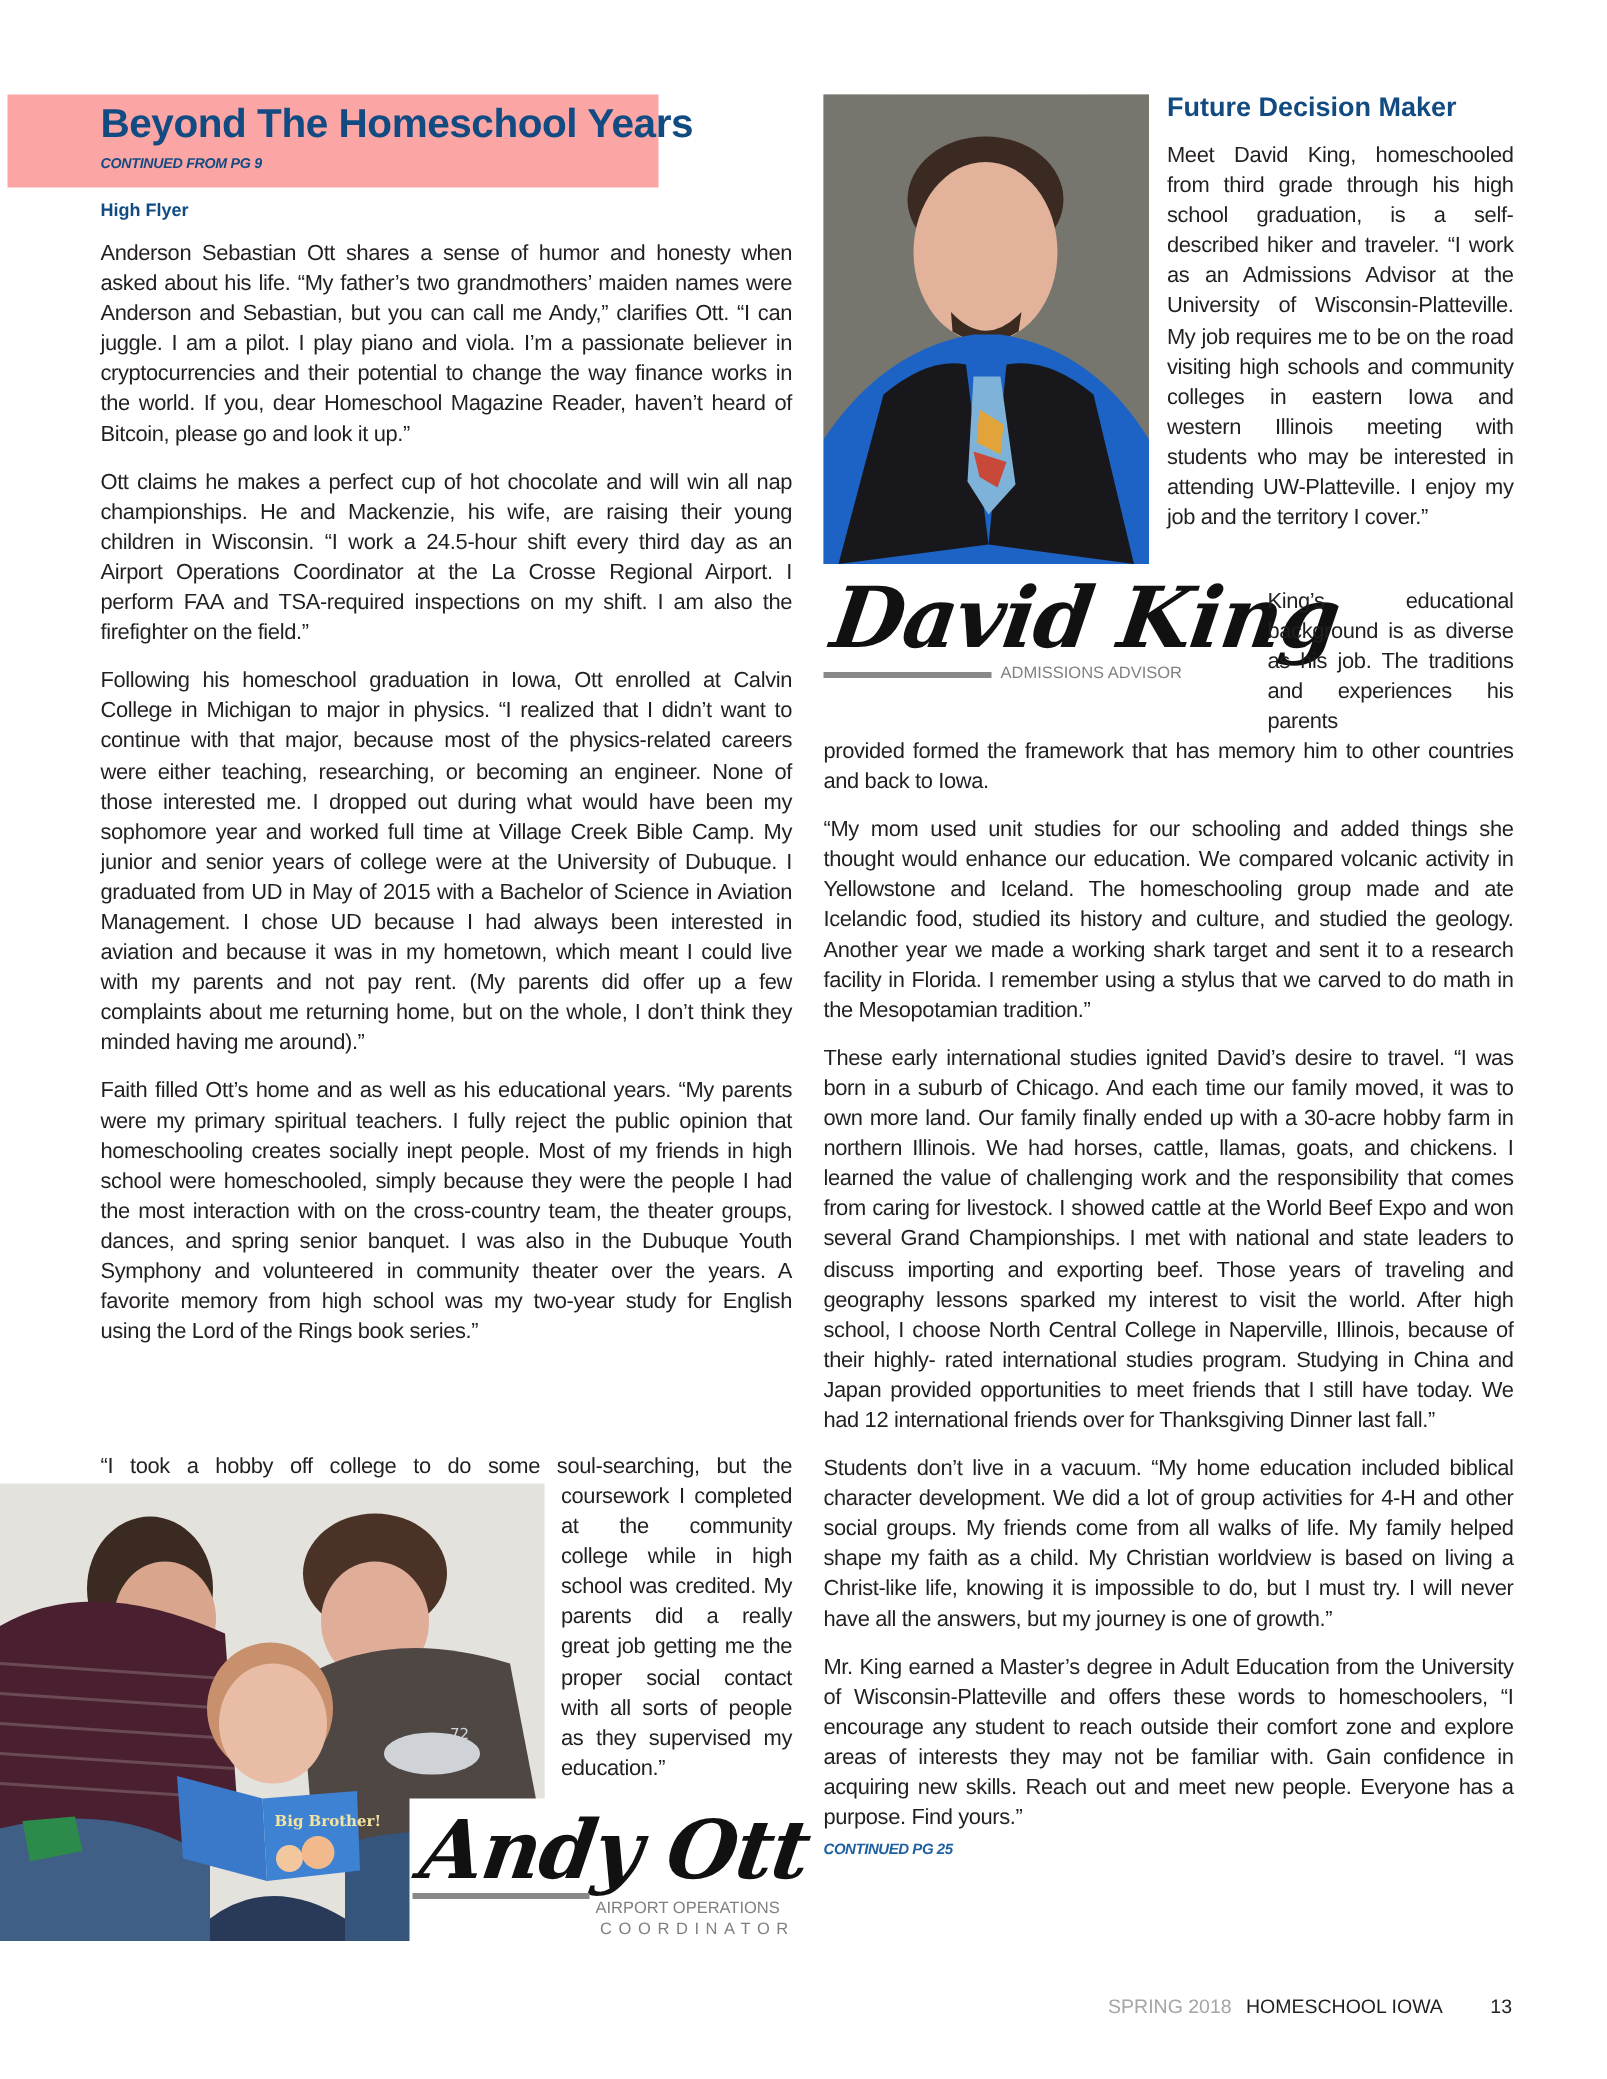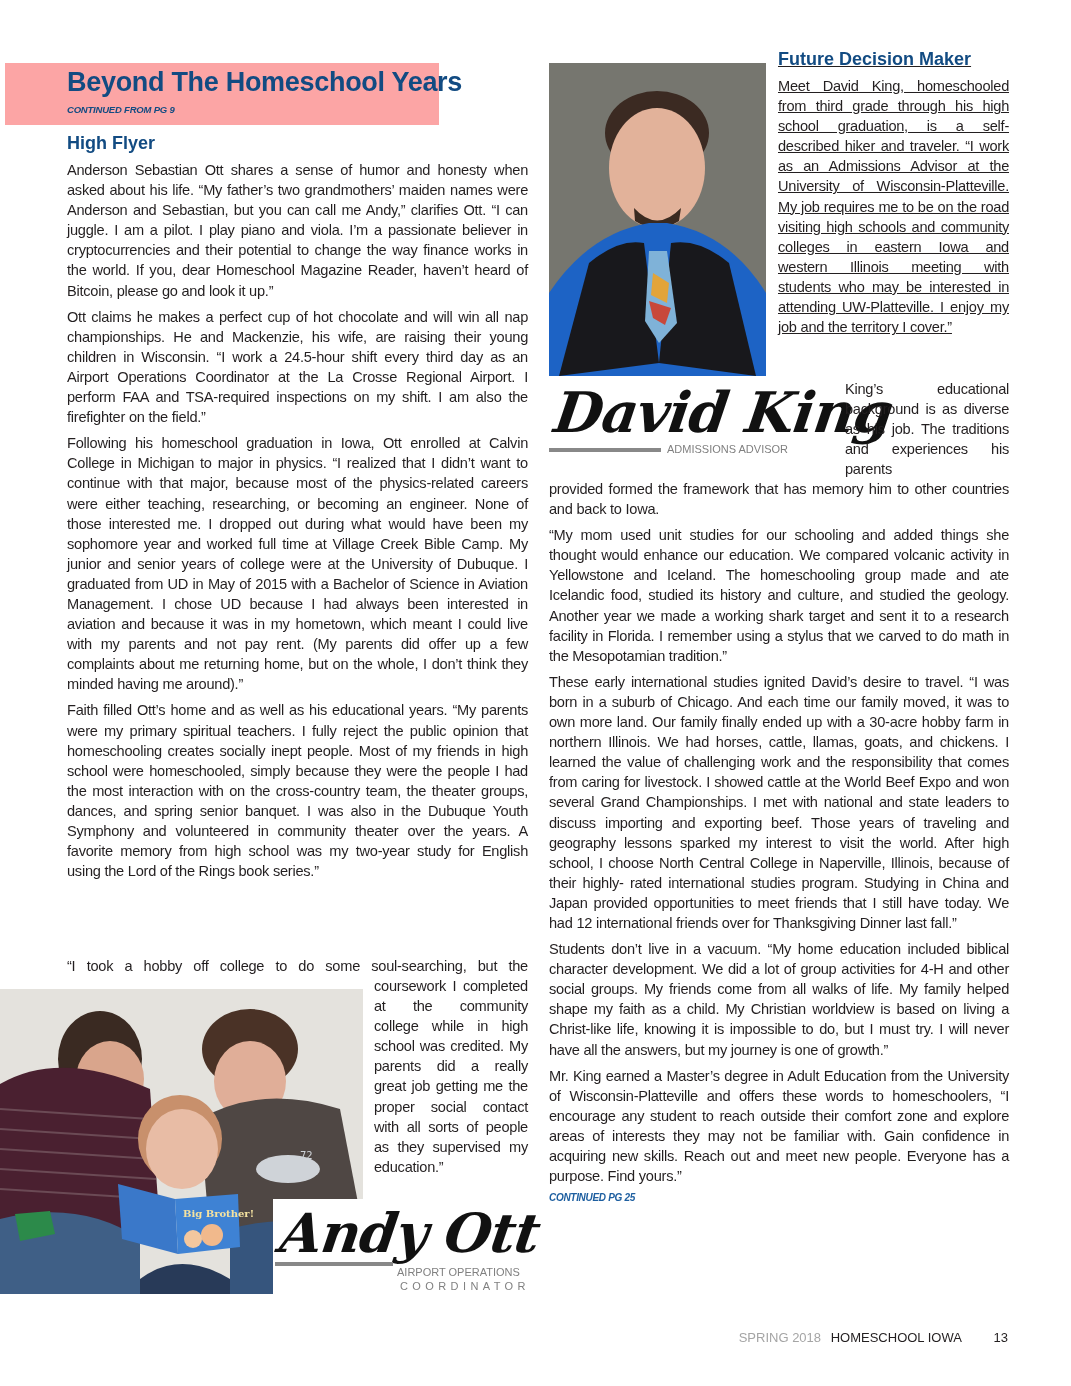--- a/index.html
+++ b/index.html
@@ -2,41 +2,41 @@
 <html><head>
   <meta charset="utf-8">
   <style>
     html, body { margin: 0; padding: 0; background: #ffffff; }
     body {
       width: 1071px; height: 1386px; position: relative; overflow: hidden;
       font-family: "DejaVu Sans", sans-serif; color: #231f20;
     }
     .p {
       font-size: 14.6px; line-height: 20.1px; text-align: justify;
-      margin: 0 0 6px 0; letter-spacing: -0.25px;
+      margin: 12px 0 6px 0; letter-spacing: -0.25px;
       font-family: "Liberation Sans", sans-serif;
     }
     
     #banner {
       position: absolute; left: 5px; top: 63px; width: 434px; height: 62px;
       background: #fca5a5;
     }
     #banner-title {
       position: absolute; left: 62px; top: 4px;
       font-family: "Liberation Sans", sans-serif; font-weight: bold;
       font-size: 27px; color: #124b82; letter-spacing: -0.3px; white-space: nowrap;
     }
     #banner-sub {
       position: absolute; left: 62px; top: 41px;
       font-family: "Liberation Sans", sans-serif; font-weight: bold; font-style: italic;
       font-size: 9.5px; color: #124b82; letter-spacing: -0.2px; text-align: right;
     }
     .section-head {
       font-family: "Liberation Sans", sans-serif; font-weight: bold; color: #124b82;
-      font-size: 18px; margin: 0; white-space: nowrap;
+      font-size: 12px; margin: 0; white-space: nowrap;
     }
     #left-col { position: absolute; left: 67px; top: 133px; width: 461px; }
     #left-col .section-head { margin-bottom: 6px; }
 
     
     #andy-photo {
       position: absolute; left: 0; top: 989px; width: 363px; height: 305px;
       background: linear-gradient(180deg, #e6e4df 0%, #dcdad4 60%, #cfcdc7 100%);
       overflow: hidden;
     }
@@ -59,21 +59,21 @@
       position: absolute; left: 127px; top: 81px; font-size: 11px; color: #808080; letter-spacing: 4.4px;
       font-family: "Liberation Sans", sans-serif; white-space: nowrap;
     }
 
     
     #david-photo {
       position: absolute; left: 549px; top: 63px; width: 217px; height: 313px;
       background: radial-gradient(ellipse at 50% 40%, #8a8a84 0%, #6b6b66 60%, #55554f 100%);
       overflow: hidden;
     }
-    #right-top { position: absolute; left: 778px; top: 49px; width: 231px; text-decoration: underline; }
+    #right-top { position: absolute; left: 778px; top: 61px; width: 231px; }
     #right-top .section-head { font-size: 18px; margin-bottom: 6px; }
     #david-name-area { position: absolute; left: 549px; top: 383px; width: 285px; height: 80px; }
     #david-name { position: absolute; left: 6px; top: -4px; font-size: 56px; }
     #david-rule { position: absolute; left: 0px; top: 65px; width: 112px; height: 4px; background: #888; }
     #david-title {
       position: absolute; left: 118px; top: 60px; font-size: 11px; color: #808080;
       font-family: Liberation Sans, sans-serif; white-space: nowrap;
     }
     #right-wrap { position: absolute; left: 845px; top: 379px; width: 164px; }
     #right-main { position: absolute; left: 549px; top: 479px; width: 460px; }

